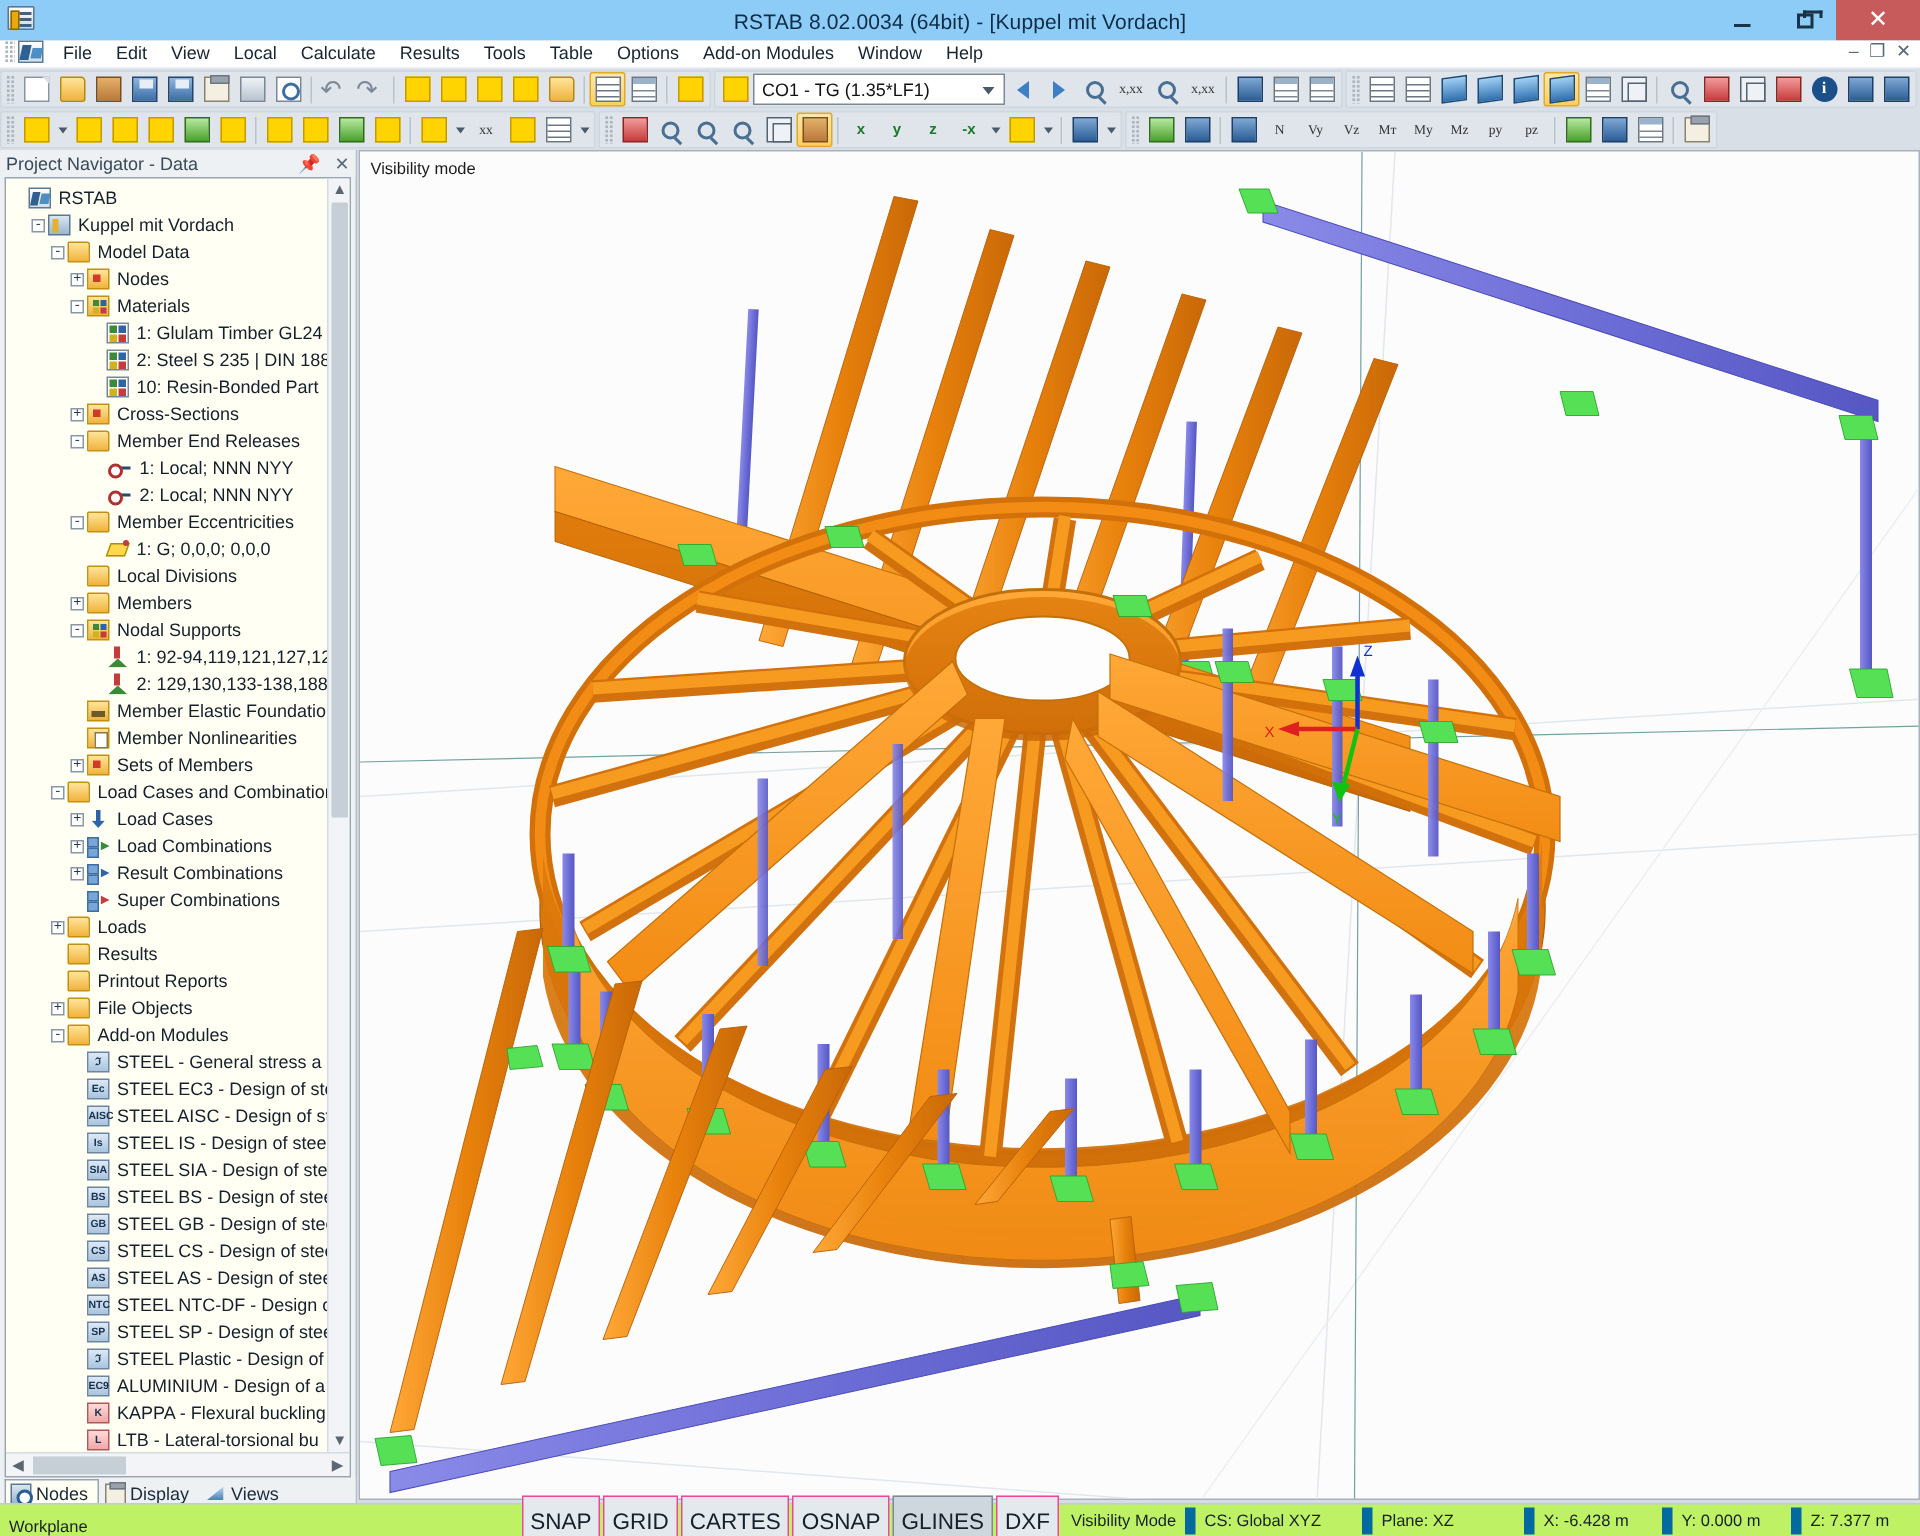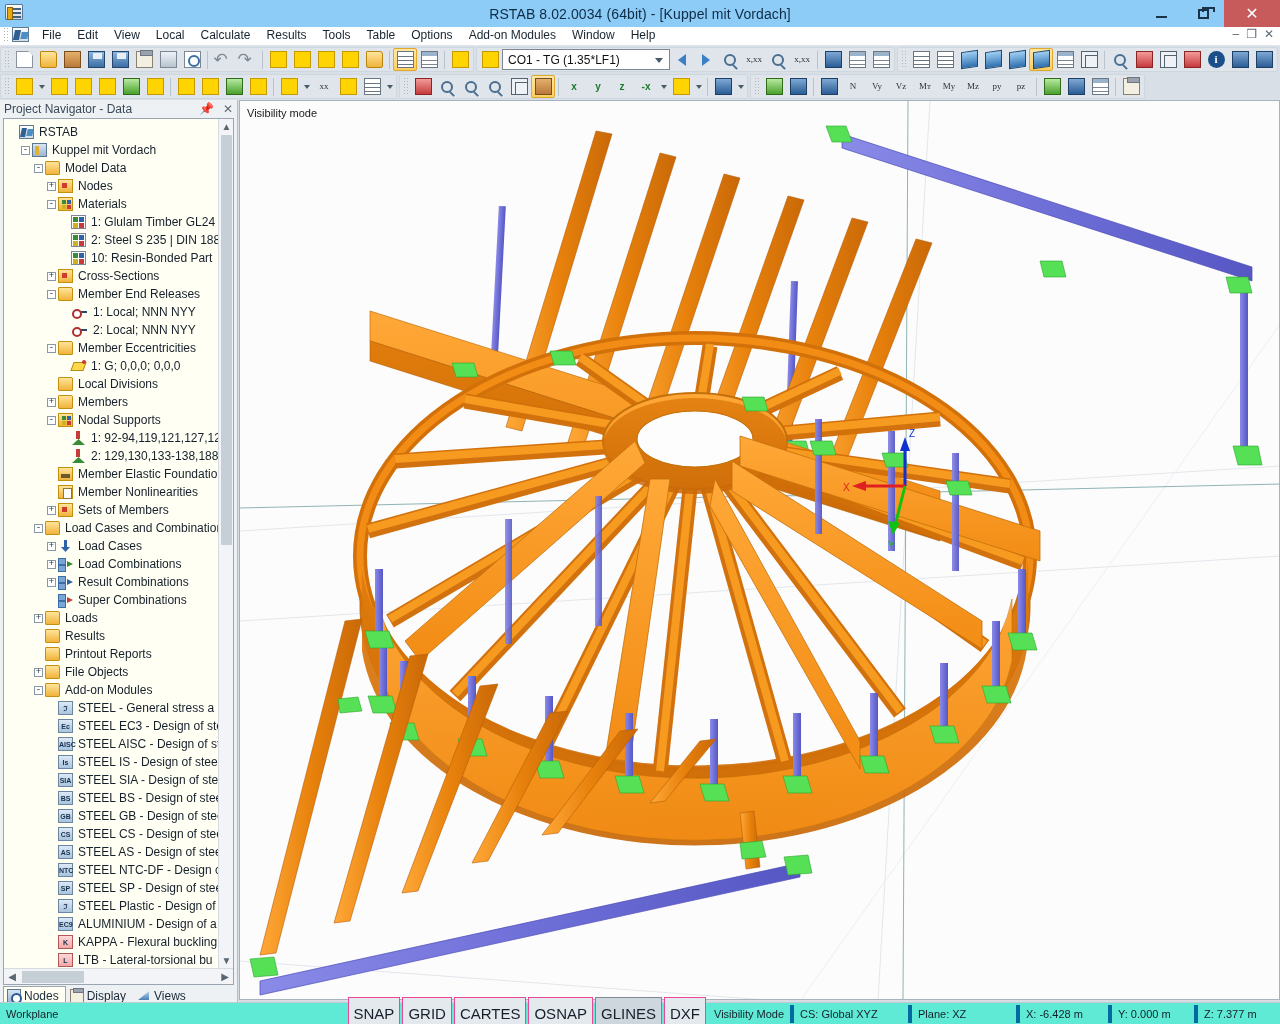--- a/index.html
+++ b/index.html
@@ -246,35 +246,35 @@
   .viewport {
     position:absolute; top:100px; left:239px; width:1041px; height:900px;
     background:#fcfcfc; border:1px solid #a8b2bc; overflow:hidden;
   }
   .vp-label { position:absolute; left:7px; top:6px; font-size:11px; color:#1a1a1a; }
   .vp-svg { position:absolute; left:0; top:0; }
 
   
   .statusbar {
     position:absolute; left:0; bottom:0; width:1280px; height:22px;
-    background:#5eead4; border-top:1px solid #c2cad2;
-    display:flex; align-items:center; font-size:11px; color:#16202b;
+    background:#bef264; border-top:1px solid #c2cad2;
+    display:flex; align-items:flex-end; font-size:11px; color:#16202b;
   }
   .sb-left { padding-left:6px; }
   .sb-cells { margin-left:auto; display:flex; align-items:center; height:20px; }
   .sb-tog {
     border:1px solid #ec4899; background:#e4e9ee; height:18px; margin-right:2px;
     padding:16px 5px; display:flex; align-items:center; font-size:15px; color:#16202b;
   }
   .sb-tog.on { background:#cfd7de; border-color:#7d8894; }
   .sb-field {
     border:none; height:18px; padding:0 6px; display:flex; align-items:center;
     font-size:11px; color:#16202b; white-space:nowrap; overflow:hidden;
   }
-  .sb-field.bordered { border-left:4px solid #0369a1; }
+  .sb-field.bordered { border-left:7px solid #0369a1; }
 </style>
 </head>
 <body>
 
 <div id="app">
 
   <div class="titlebar">
     <div class="tb-appicon">
         <span class="glyph"></span>
       </div>

